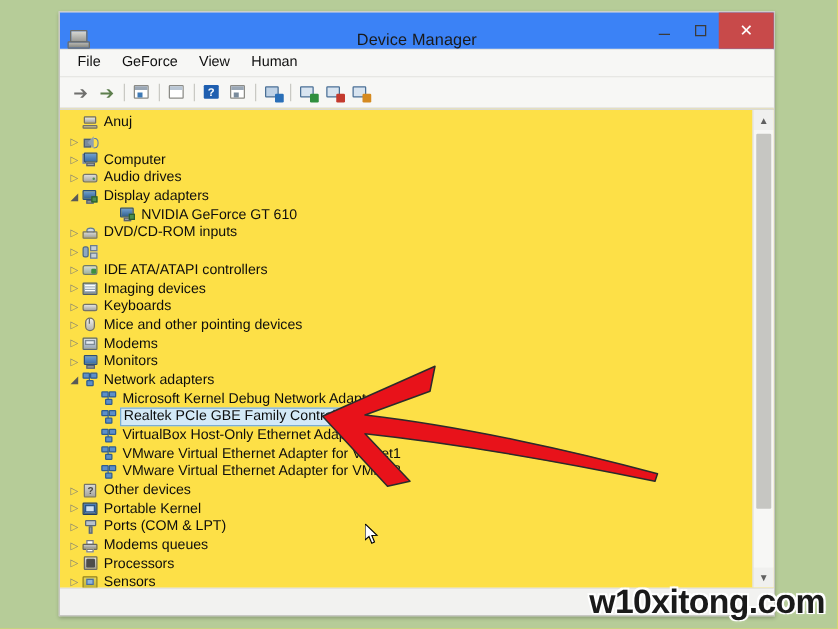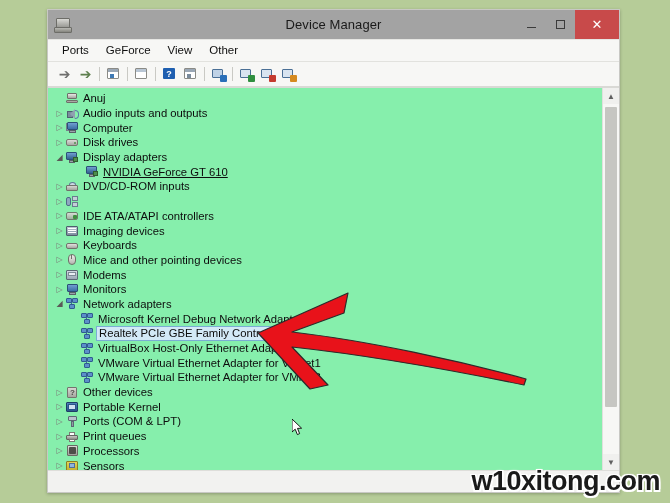--- a/index.html
+++ b/index.html
@@ -27,24 +27,24 @@
     box-shadow: 0 1px 3px rgba(0,0,0,0.25);
     box-sizing: border-box;
     display: flex;
     flex-direction: column;
   }
 
   
   #titlebar {
     height: 29px;
     min-height: 29px;
-    background: #a3a3a3;
+    background: #3b82f6;
     position: relative;
     display: flex;
-    align-items: center;
+    align-items: flex-end;
     border-bottom: 1px solid #e6e6e3;
   }
   #app-icon {
     width: 18px;
     height: 17px;
     margin-left: 6px;
     position: relative;
   }
   #app-icon .mon {
     position: absolute;
@@ -198,21 +198,21 @@
   }
   .badge.green { background: #2f8f3f; }
   .badge.red { background: #c43a2e; }
   .badge.blue { background: #2a6fb8; }
   .badge.orange { background: #d58a20; }
 
   
   #content {
     flex: 1;
     display: flex;
-    background: #86efac;
+    background: #fde047;
     border-top: 1px solid #d9d9d5;
     position: relative;
     overflow: hidden;
   }
   #tree {
     flex: 1;
     position: relative;
     padding-top: 3px;
     overflow: hidden;
   }
@@ -596,24 +596,24 @@
       <div class="win-btn">
         <span class="max-g"></span>
       </div>
       <div class="win-btn" id="btn-close">
         <span class="x-g">✕</span>
       </div>
     </div>
   </div>
 
   <div id="menubar">
-    <div class="menu-item">Ports</div>
+    <div class="menu-item">File</div>
     <div class="menu-item">GeForce</div>
     <div class="menu-item">View</div>
-    <div class="menu-item">Other</div>
+    <div class="menu-item">Human</div>
   </div>
 
   <div id="toolbar">
     <div class="tb-btn">
       <span class="arrow-back">➔</span>
     </div>
     <div class="tb-btn">
       <span class="arrow-fwd">➔</span>
     </div>
     <div class="tb-sep"></div>
@@ -692,55 +692,54 @@
       <div id="tree-rows">
           <div class="row" style="padding-left: 6px;">
             <span class="expander">▷</span>
             <span class="ico">
               <span class="ic-speaker">
                 <span class="body"></span>
                 <span class="cone"></span>
                 <span class="wv"></span>
               </span>
             </span>
-            <span class="lbl">Audio inputs and outputs</span>
           </div>
           <div class="row" style="padding-left: 6px;">
             <span class="expander">▷</span>
             <span class="ico">
               <span class="ic-monitor">
                 <span class="sd"></span>
                 <span class="scr"></span>
                 <span class="ft"></span>
               </span>
             </span>
             <span class="lbl">Computer</span>
           </div>
           <div class="row" style="padding-left: 6px;">
             <span class="expander">▷</span>
             <span class="ico">
               <span class="ic-disk">
                 <span class="b"></span>
                 <span class="d"></span>
               </span>
             </span>
-            <span class="lbl">Disk drives</span>
+            <span class="lbl">Audio drives</span>
           </div>
           <div class="row" style="padding-left: 6px;">
             <span class="expander open">◢</span>
             <span class="ico">
               <span class="ic-display">
                 <span class="scr"></span>
                 <span class="ft"></span>
                 <span class="gr"></span>
               </span>
             </span>
             <span class="lbl">Display adapters</span>
           </div>
-          <div class="row" style="padding-left: 26px; text-decoration: underline;">
+          <div class="row" style="padding-left: 36px;">
             <span class="expander none"></span>
             <span class="ico">
               <span class="ic-display">
                 <span class="scr"></span>
                 <span class="ft"></span>
                 <span class="gr"></span>
               </span>
             </span>
             <span class="lbl">NVIDIA GeForce GT 610</span>
           </div>
@@ -927,21 +926,21 @@
           </div>
           <div class="row" style="padding-left: 6px;">
             <span class="expander">▷</span>
             <span class="ico">
               <span class="ic-printer">
                 <span class="pp"></span>
                 <span class="b"></span>
                 <span class="o"></span>
               </span>
             </span>
-            <span class="lbl">Print queues</span>
+            <span class="lbl">Modems queues</span>
           </div>
           <div class="row" style="padding-left: 6px;">
             <span class="expander">▷</span>
             <span class="ico">
               <span class="ic-processor">
                 <span class="b"></span>
                 <span class="i"></span>
               </span>
             </span>
             <span class="lbl">Processors</span>

